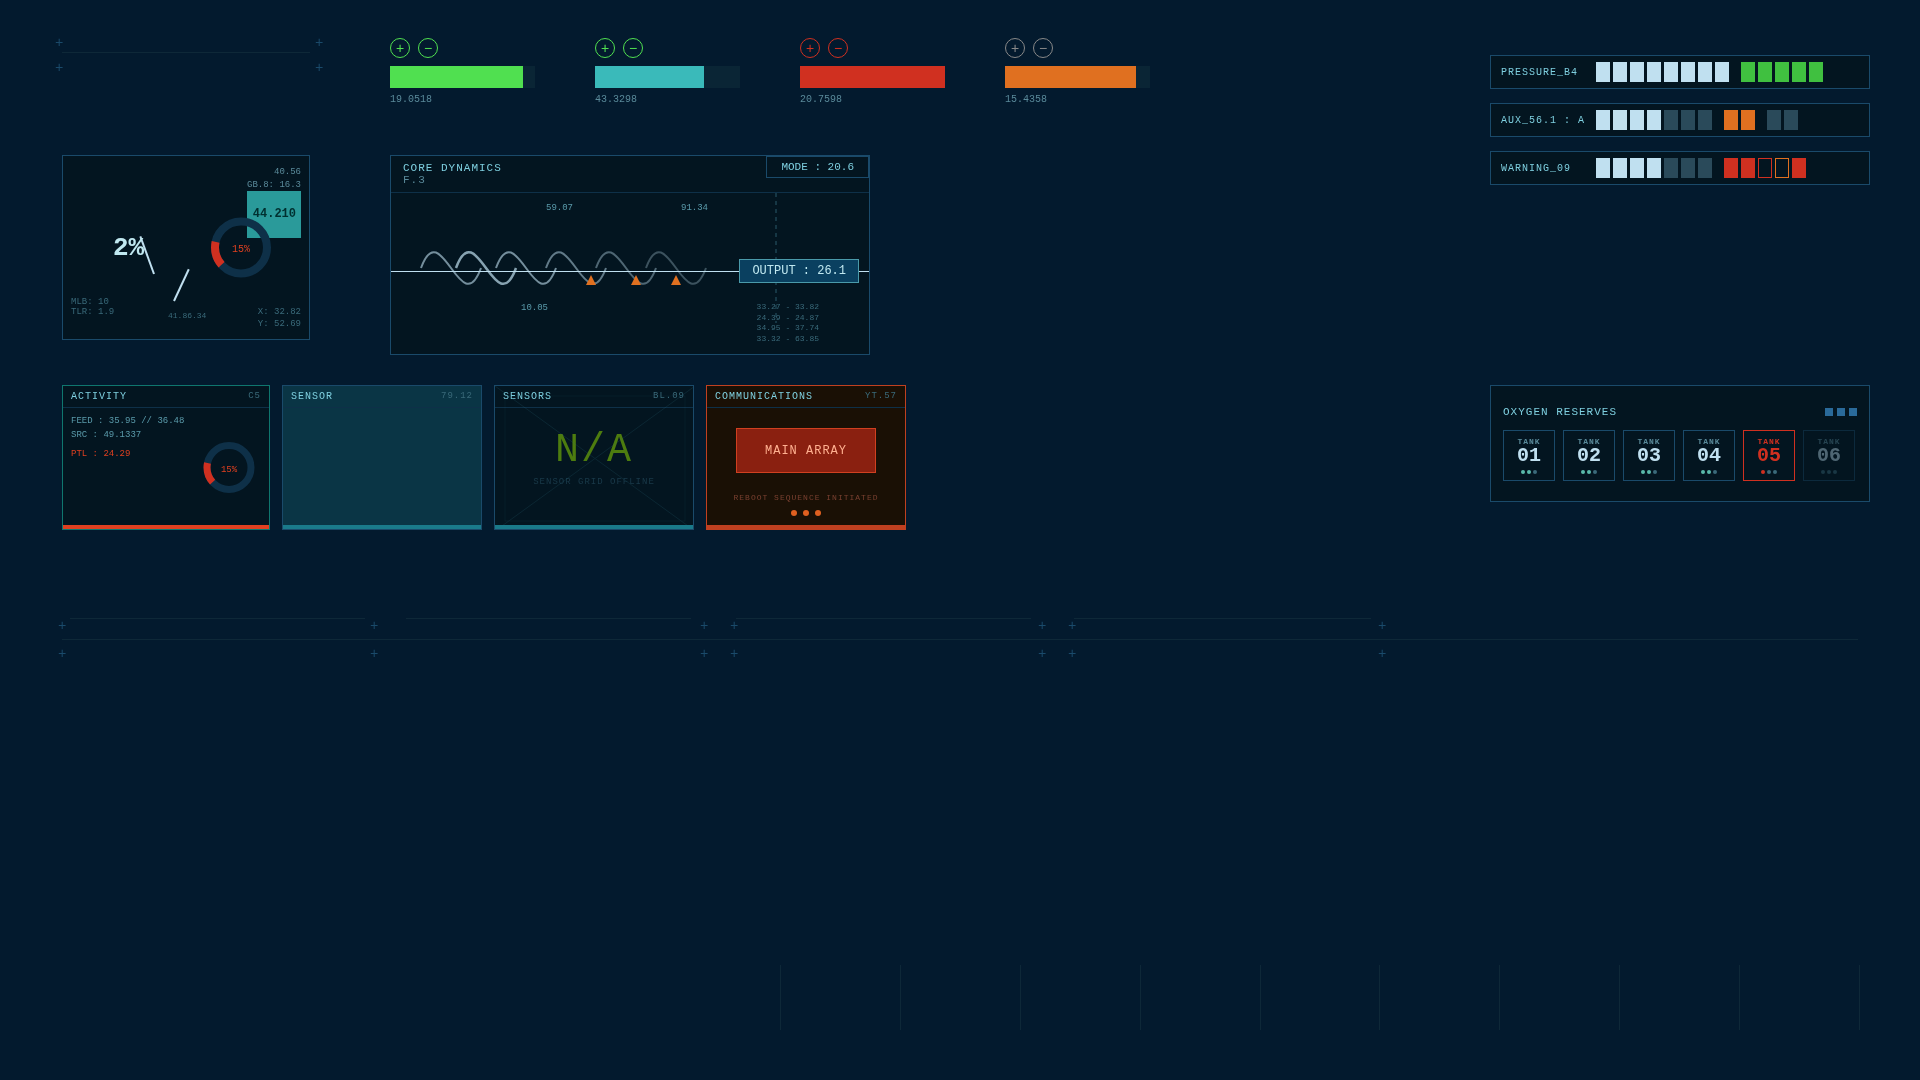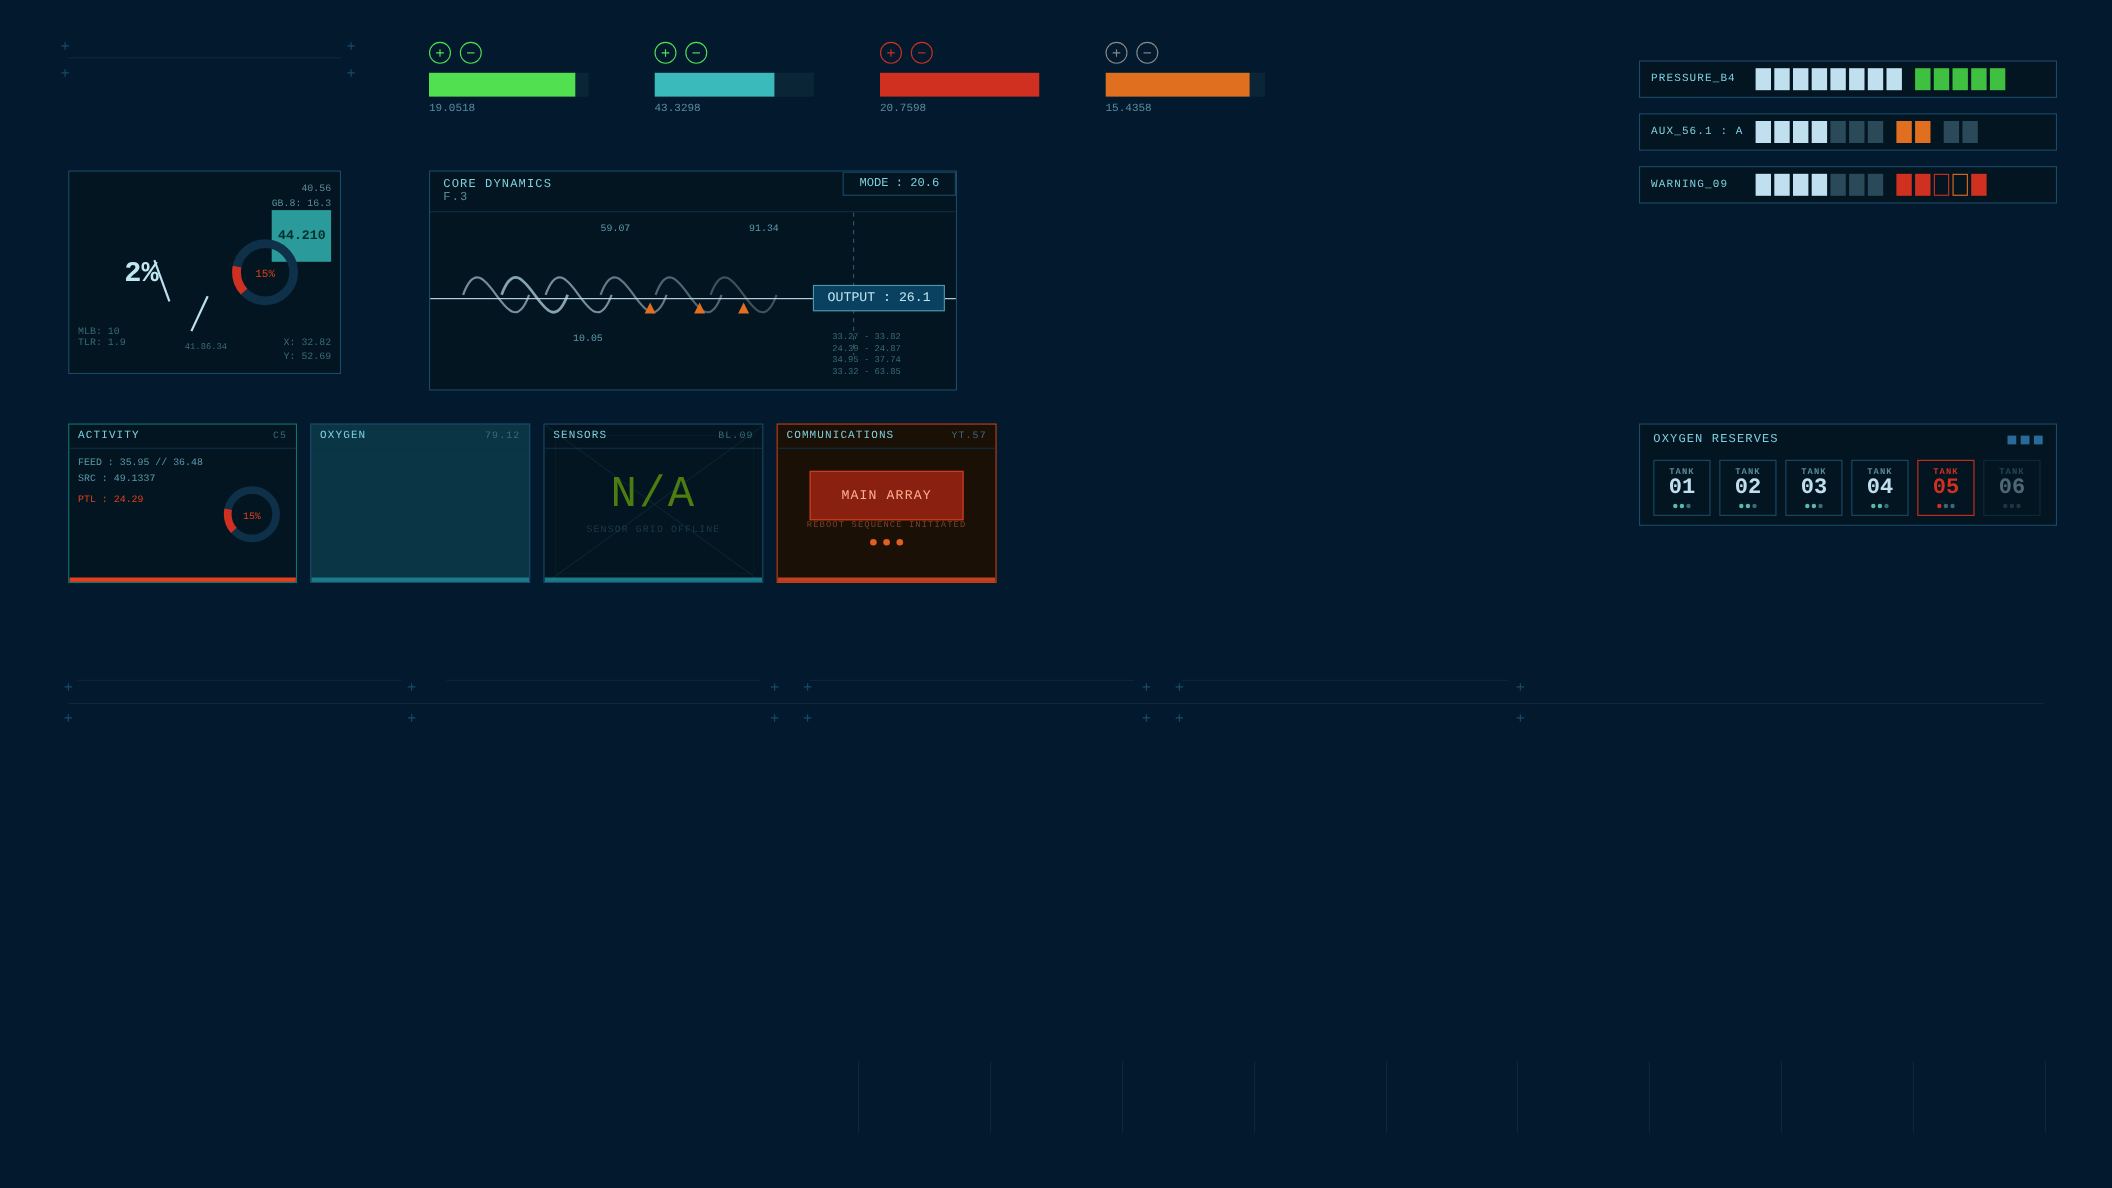--- a/index.html
+++ b/index.html
@@ -293,21 +293,21 @@
 
     
     .comms-panel {
       width: 200px;
       height: 145px;
       border: 1px solid #c04020;
       background: #1a1005;
       position: relative;
     }
     .main-array-btn {
-      margin: 20px auto 0;
+      margin: 20px auto 20px;
       display: block;
       width: 140px;
       height: 45px;
       background: #8a2010;
       border: 1.5px solid #d04020;
       color: #ffb090;
       font-family: 'Courier New', monospace;
       font-size: 12px;
       letter-spacing: 1px;
       cursor: pointer;
@@ -331,21 +331,21 @@
     .comms-dot.orange { background: #e06020; }
 
     
     .oxygen-panel {
       position: absolute;
       top: 385px;
       right: 50px;
       width: 380px;
       border: 1px solid #1a4a6a;
       background: #031520;
-      padding: 8px 12px;
+      padding: 20px 12px;
     }
     .oxygen-header {
       display: flex;
       justify-content: space-between;
       align-items: center;
       margin-bottom: 12px;
     }
     .oxygen-label {
       font-size: 11px;
       color: #7ecfdf;
@@ -618,21 +618,21 @@
         <circle cx="27" cy="27" r="22" fill="none" stroke="#0e3048" stroke-width="7"></circle>
         <circle cx="27" cy="27" r="22" fill="none" stroke="#d03020" stroke-width="7" stroke-dasharray="20.7 118" stroke-dashoffset="-87" transform="rotate(-90 27 27)"></circle>
         <text x="27" y="31" text-anchor="middle" font-size="9" fill="#e04020" font-family="Courier New">15%</text>
       </svg>
     </div>
     <div class="bottom-bar"></div>
   </div>
 
   <div class="bottom-panel status-panel">
     <div class="bottom-panel-header">
-      <span>OXYGEN</span>
+      <span>SENSOR</span>
       <span class="bottom-panel-id">79.12</span>
     </div>
     <div class="bottom-bar bottom-bar-teal"></div>
   </div>
 
   <div class="bottom-panel sensors-panel">
     <div class="bottom-panel-header" style="position:absolute;top:0;left:0;right:0;">
       <span>SENSORS</span>
       <span class="bottom-panel-id">BL.09</span>
     </div>

